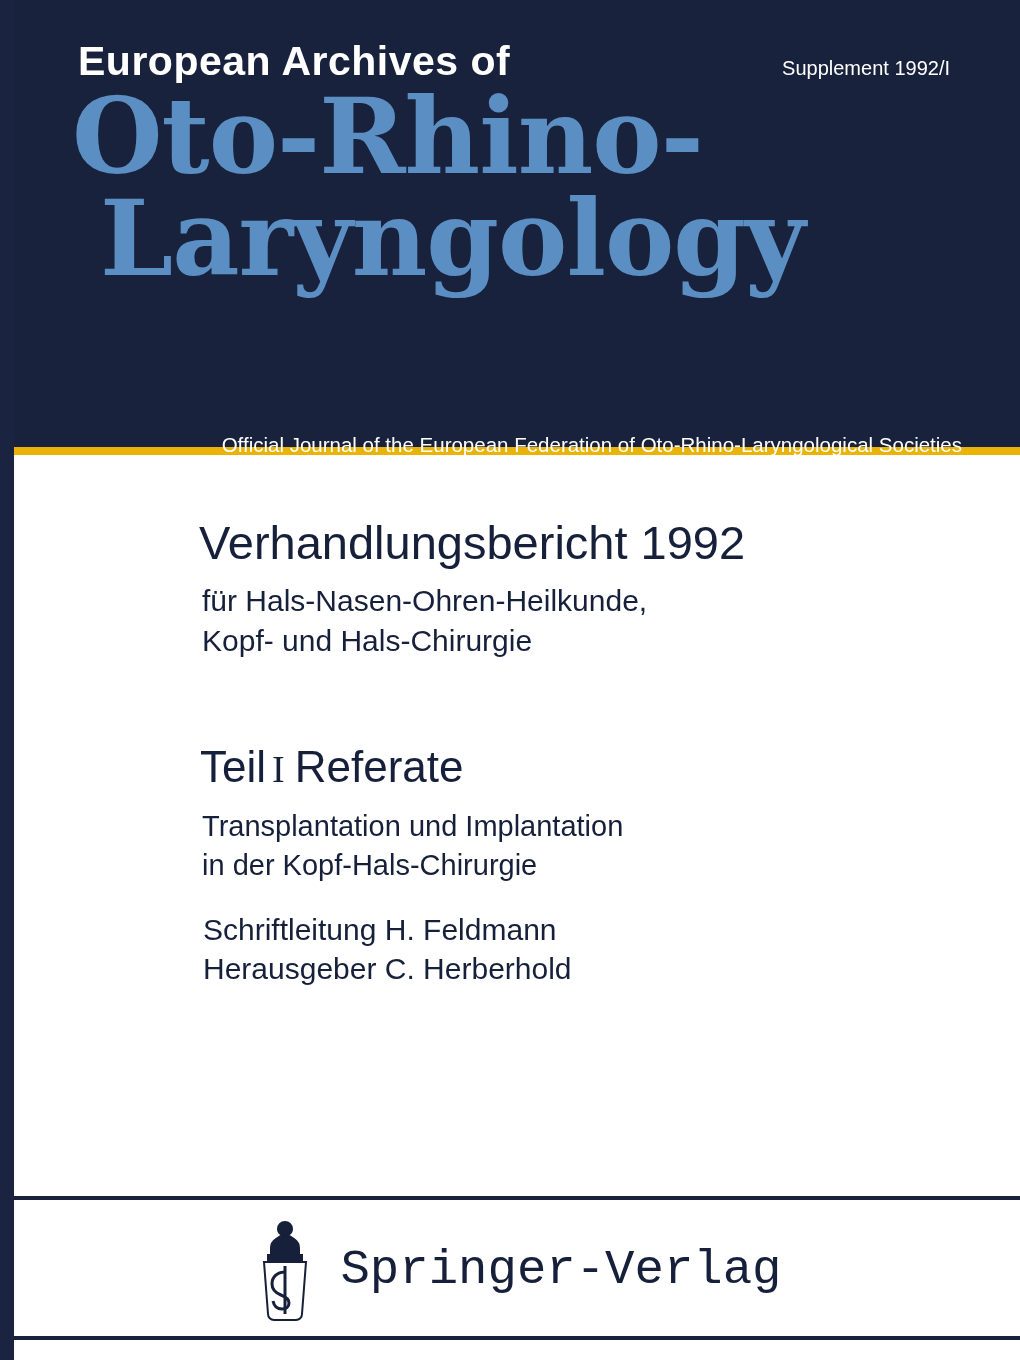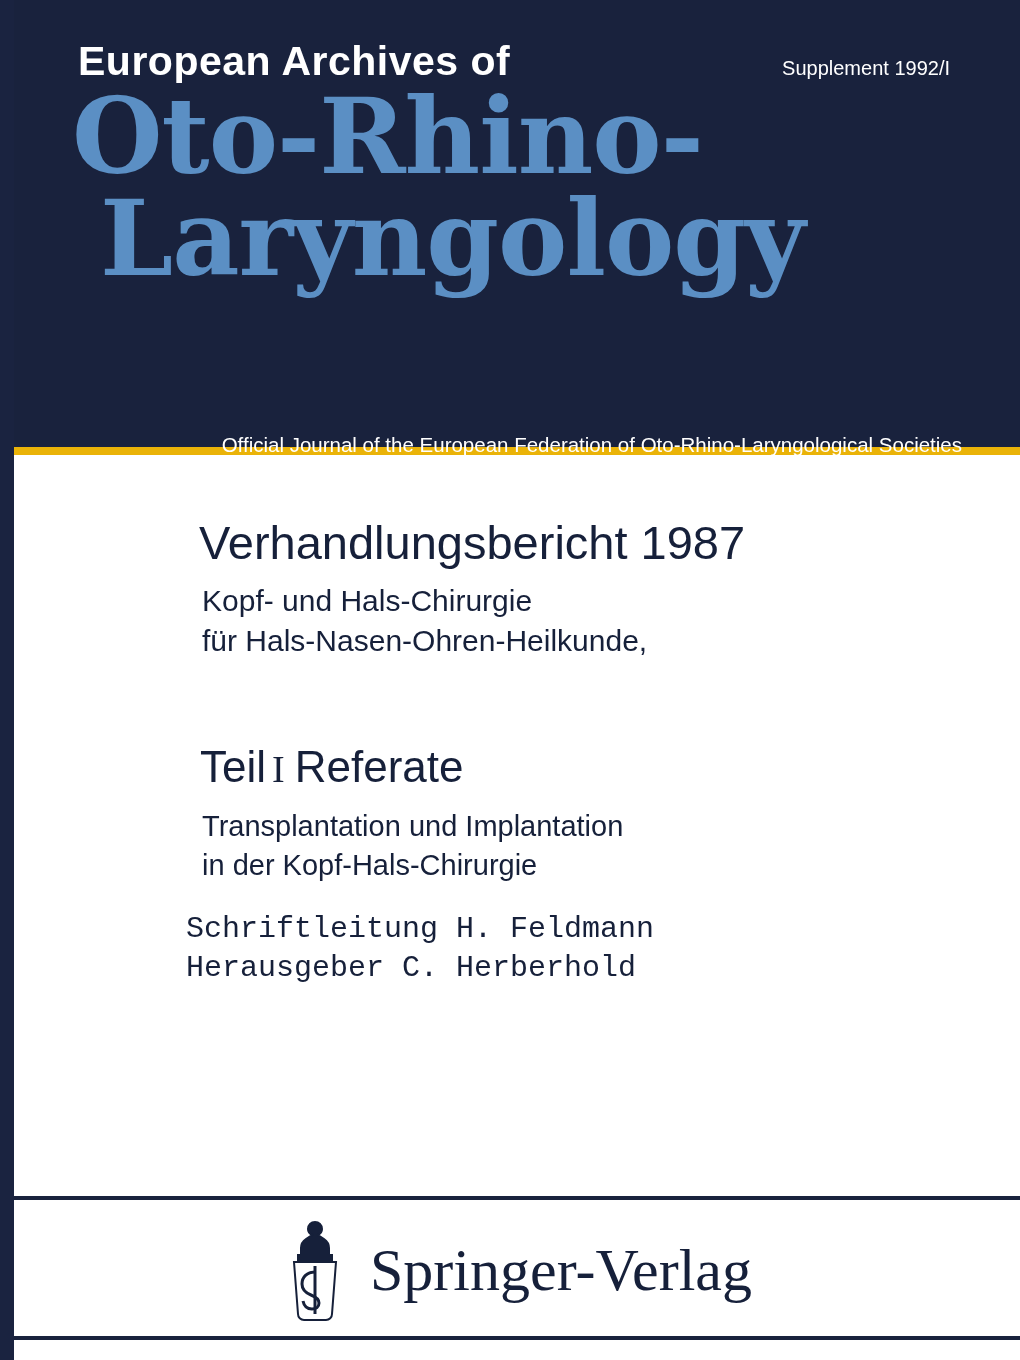--- a/index.html
+++ b/index.html
@@ -146,26 +146,25 @@
     position: absolute;
     left: 188px;
     top: 352px;
     font-size: 29px;
     line-height: 1.35;
     color: #16203a;
   }
 
   .editors {
     position: absolute;
-    left: 172px;
+    left: 189px;
     top: 455px;
     font-size: 30px;
     line-height: 1.3;
     color: #16203a;
-    font-family: Liberation Mono, monospace;
   }
 
   
   .rule {
     position: absolute;
     left: 14px;
     width: 1006px;
     height: 4px;
     background: #19223d;
   }
@@ -184,22 +183,22 @@
   }
 
   .springer-logo {
     width: 66px;
     height: 104px;
     margin-right: 22px;
     flex: none;
   }
 
   .publisher-name {
-    font-family: Liberation Serif, serif;
-    font-size: 60px;
+    font-family: Liberation Mono, monospace;
+    font-size: 49px;
     color: #16203a;
     letter-spacing: 0px;
     white-space: nowrap;
   }
 </style>
 </head>
 <body>
 
 <div class="cover">
 
@@ -214,25 +213,25 @@
     <div class="journal-title">
       <span class="l2">Oto-Rhino-</span>
       <span class="l3">Laryngology</span>
     </div>
 
     <div class="official">Official Journal of the European Federation of Oto-Rhino-Laryngological Societies</div>
   </div>
 
   <div class="body-area">
 
-    <div class="main-title">Verhandlungsbericht 1987</div>
+    <div class="main-title">Verhandlungsbericht 1992</div>
 
     <div class="subtitle">
+      <div>für Hals-Nasen-Ohren-Heilkunde,</div>
       <div>Kopf- und Hals-Chirurgie</div>
-      <div>für Hals-Nasen-Ohren-Heilkunde,</div>
     </div>
 
     <div class="part-title">
       <span>Teil</span><span class="roman">I</span><span>Referate</span>
     </div>
 
     <div class="part-sub">
       <div>Transplantation und Implantation</div>
       <div>in der Kopf-Hals-Chirurgie</div>
     </div>

